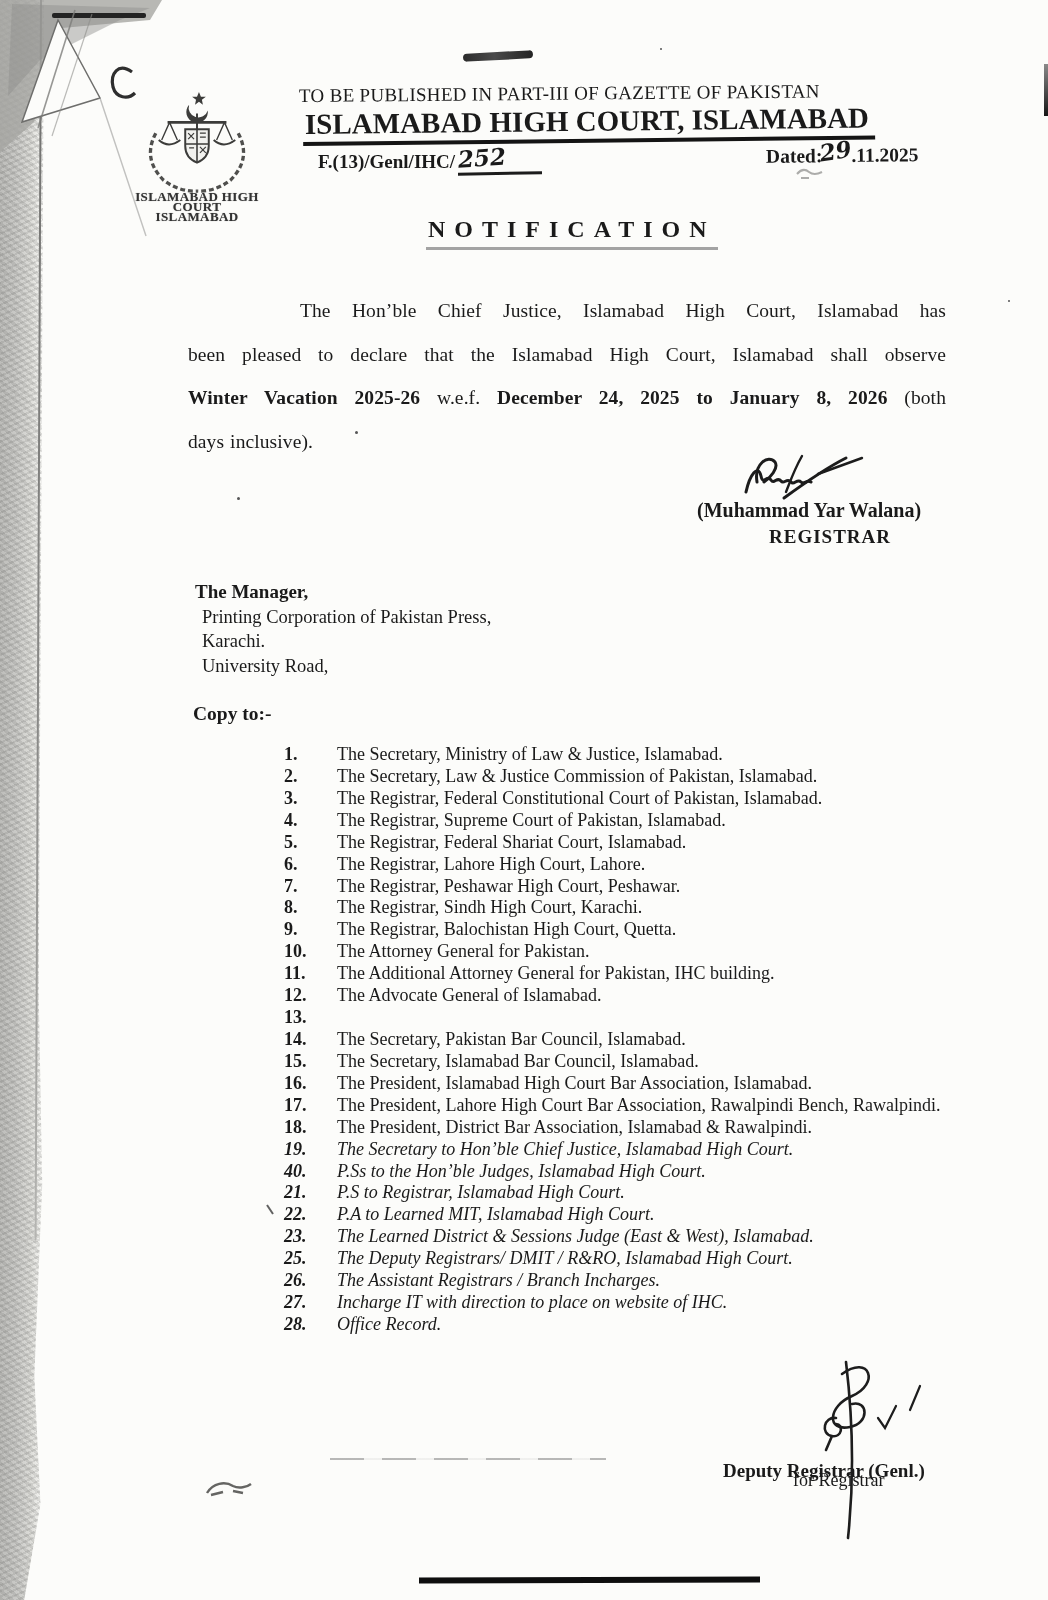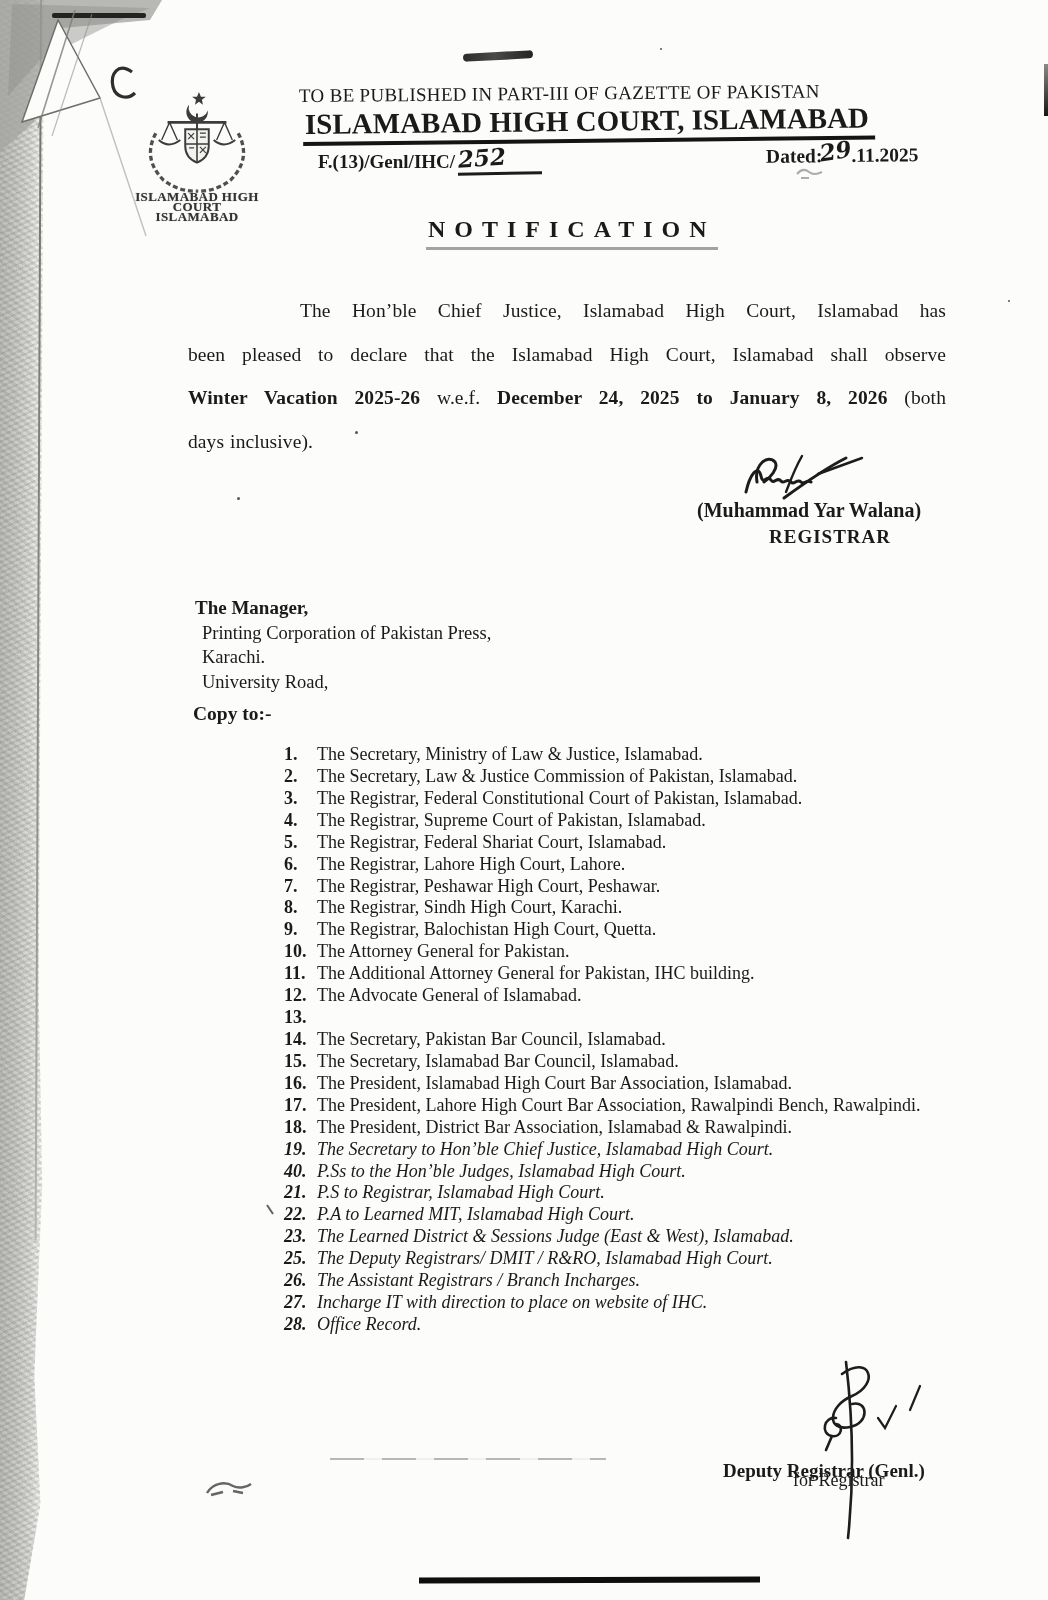--- a/index.html
+++ b/index.html
@@ -56,31 +56,31 @@
   .paragraph .line.full::after{content:"";display:inline-block;width:100%;}
   .paragraph .line.indent{text-indent:112px;}
   .paragraph .b{font-weight:bold;}
 
   
   .reg-name{position:absolute;left:697px;top:499px;font-size:20px;font-weight:bold;z-index:4;}
   .reg-title{position:absolute;left:769px;top:526px;font-size:19px;font-weight:bold;
     letter-spacing:1px;z-index:4;}
 
   
-  .addressee{position:absolute;left:195px;top:596px;font-size:18.5px;line-height:24.5px;z-index:4;}
+  .addressee{position:absolute;left:195px;top:580px;font-size:18.5px;line-height:24.5px;z-index:4;}
   .addressee .l0{font-weight:bold;font-size:19px;}
   .addressee .sub{padding-left:7px;}
 
   .copy-label{position:absolute;left:193px;top:703px;font-size:19.5px;font-weight:bold;z-index:4;}
 
   
   .copy-list{position:absolute;left:284px;top:744px;z-index:4;font-size:18px;}
   .copy-list .row{position:relative;height:21.93px;line-height:21.93px;white-space:nowrap;}
   .copy-list .num{position:absolute;left:0;width:30px;font-weight:bold;}
-  .copy-list .txt{margin-left:33px;}
+  .copy-list .txt{margin-left:53px;}
   .copy-list .row.it{font-style:italic;}
 
   
   .dep-name{position:absolute;left:723px;top:1444px;font-size:19px;font-weight:bold;z-index:4;margin-top:16px;}
   .for-line{position:absolute;left:763px;top:1470px;font-size:18px;z-index:4;}
   .for-line .fit{margin-left:30px;}
 </style>
 </head>
 <body>
 

